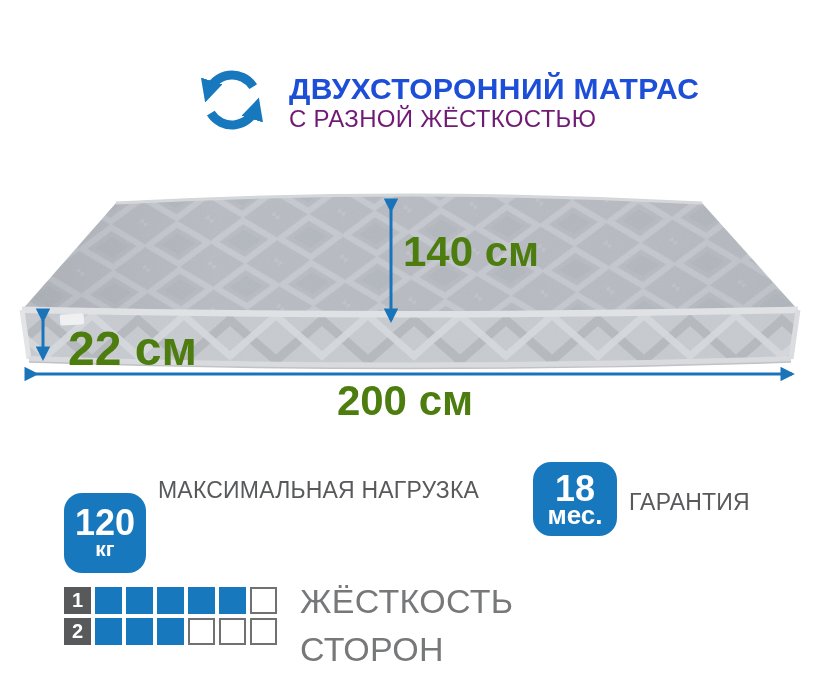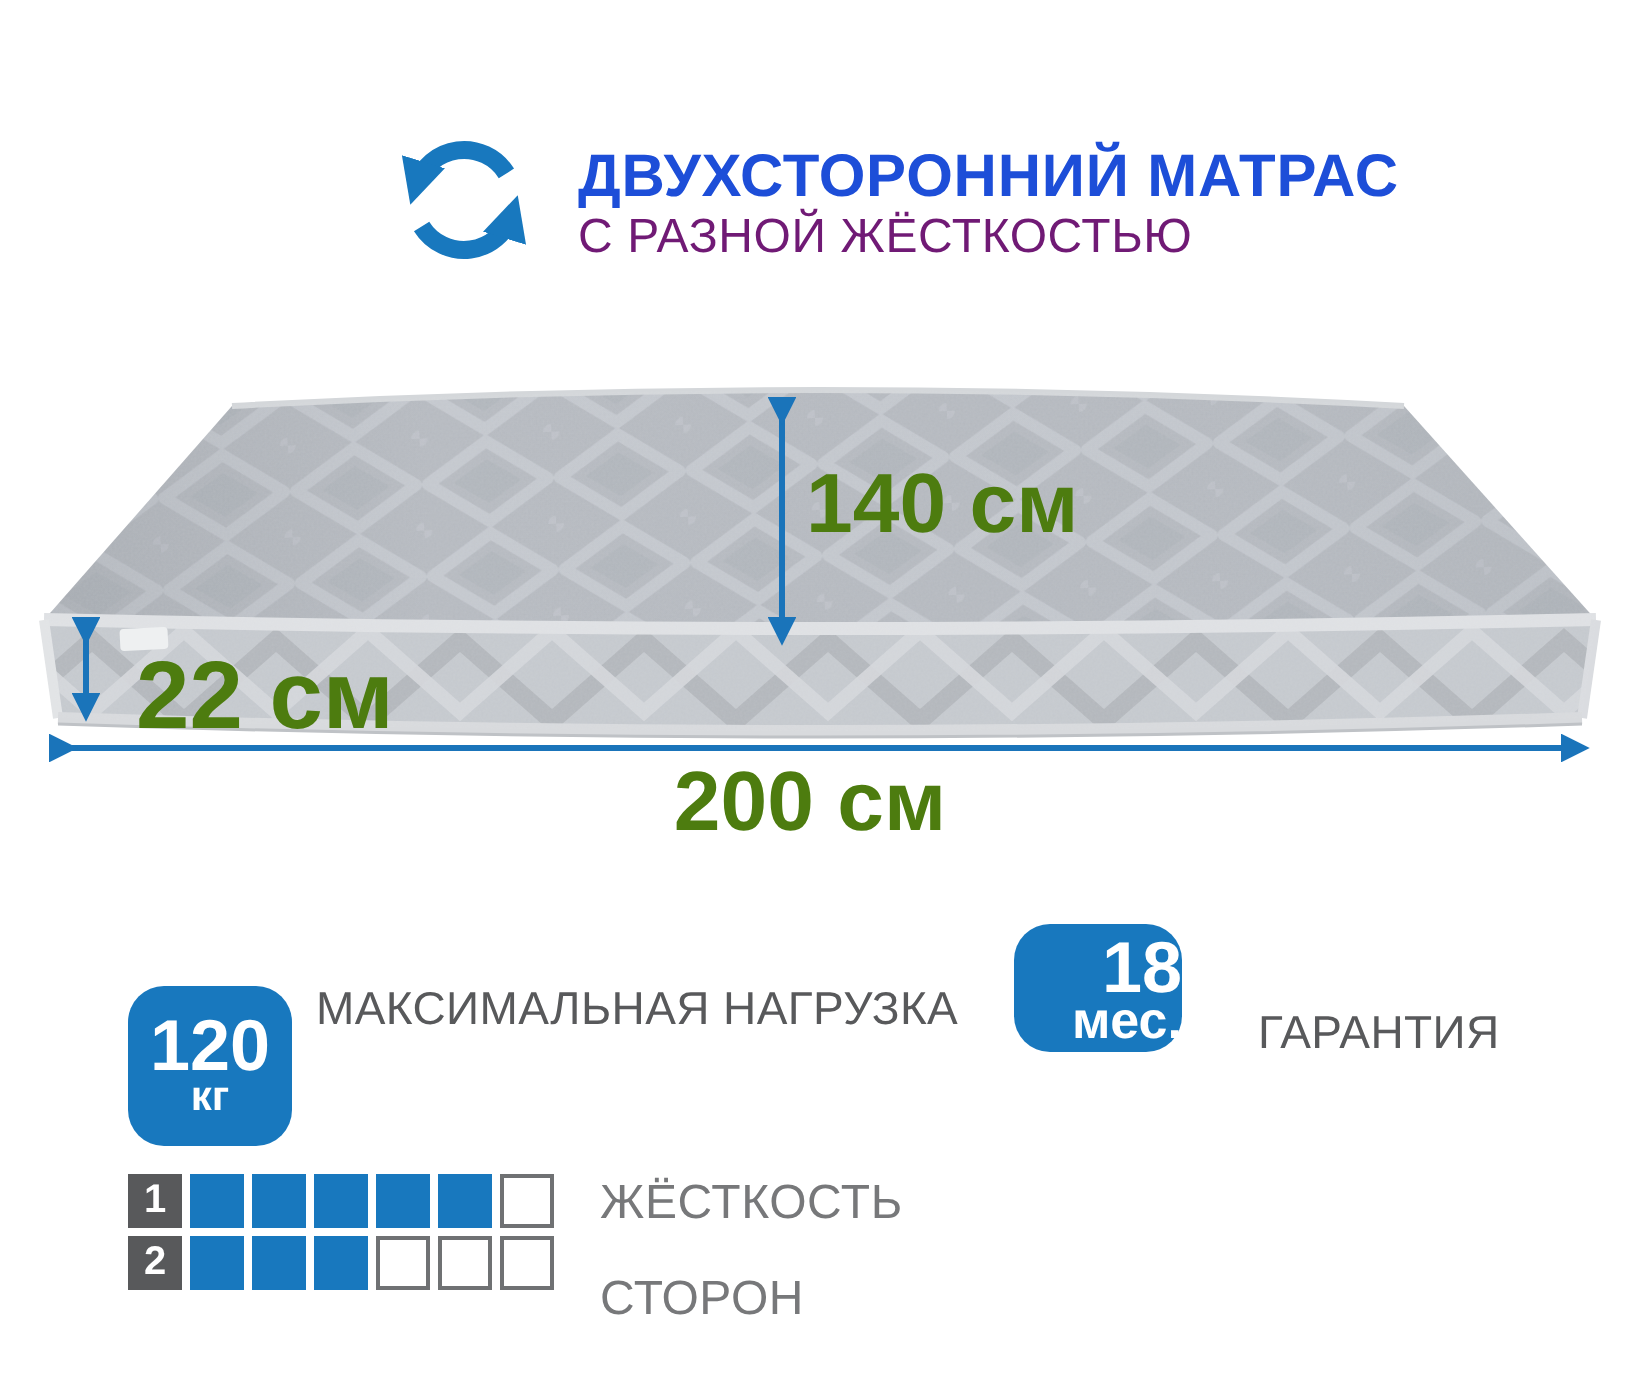--- a/index.html
+++ b/index.html
@@ -18,37 +18,37 @@
   
   .dim{color:#4d7c0f;font-weight:bold;line-height:1;}
   .dim-140{left:403px;top:231px;font-size:42px;}
   .dim-22{left:68px;top:325px;font-size:48px;}
   .dim-200{left:300px;top:380px;width:210px;font-size:42px;text-align:center;}
 
   
   .badge{background:#1878be;border-radius:18px;color:#fff;display:flex;
          flex-direction:column;align-items:center;justify-content:center;text-align:center;}
   .badge-load{left:64px;top:464px;width:82px;height:80px;margin-top:29px;}
-  .badge-war{left:507px;top:462px;width:84px;height:64px;align-items:flex-end;}
+  .badge-war{left:533px;top:462px;width:84px;height:74px;}
   .badge .val{font-size:36px;font-weight:bold;line-height:32px;}
   .badge .unit{font-size:21px;font-weight:bold;line-height:20px;}
   .badge-war .unit{font-size:26px;}
-  .feat-text{color:#58595b;font-size:23px;line-height:26px;letter-spacing:.2px;margin-top:14px;}
+  .feat-text{color:#58595b;font-size:23px;line-height:26px;letter-spacing:.2px;}
   .feat-load-text{left:158px;top:477px;}
   .feat-war-text{left:629px;top:489px;}
 
   
   .grid{left:64px;top:587px;display:flex;flex-direction:column;gap:4px;}
   .grid-row{display:flex;gap:4px;}
   .sq{width:27px;height:27px;box-sizing:border-box;}
   .sq-label{background:#58595b;color:#fff;font-size:20px;font-weight:bold;
             display:flex;align-items:center;justify-content:center;}
   .sq-filled{background:#1878be;}
   .sq-empty{background:#fff;border:2px solid #6f7173;}
-  .grid-text{color:#77787a;font-size:24px;line-height:27px;letter-spacing:.3px;}
+  .grid-text{color:#77787a;font-size:34px;line-height:27px;letter-spacing:.3px;}
   .grid-text-1{left:300px;top:588px;}
   .grid-text-2{left:300px;top:636px;}
 </style>
 </head>
 <body>
 
 <div>
 
   <svg class="abs hdr-icon" viewBox="0 0 72 84">
     <defs>

